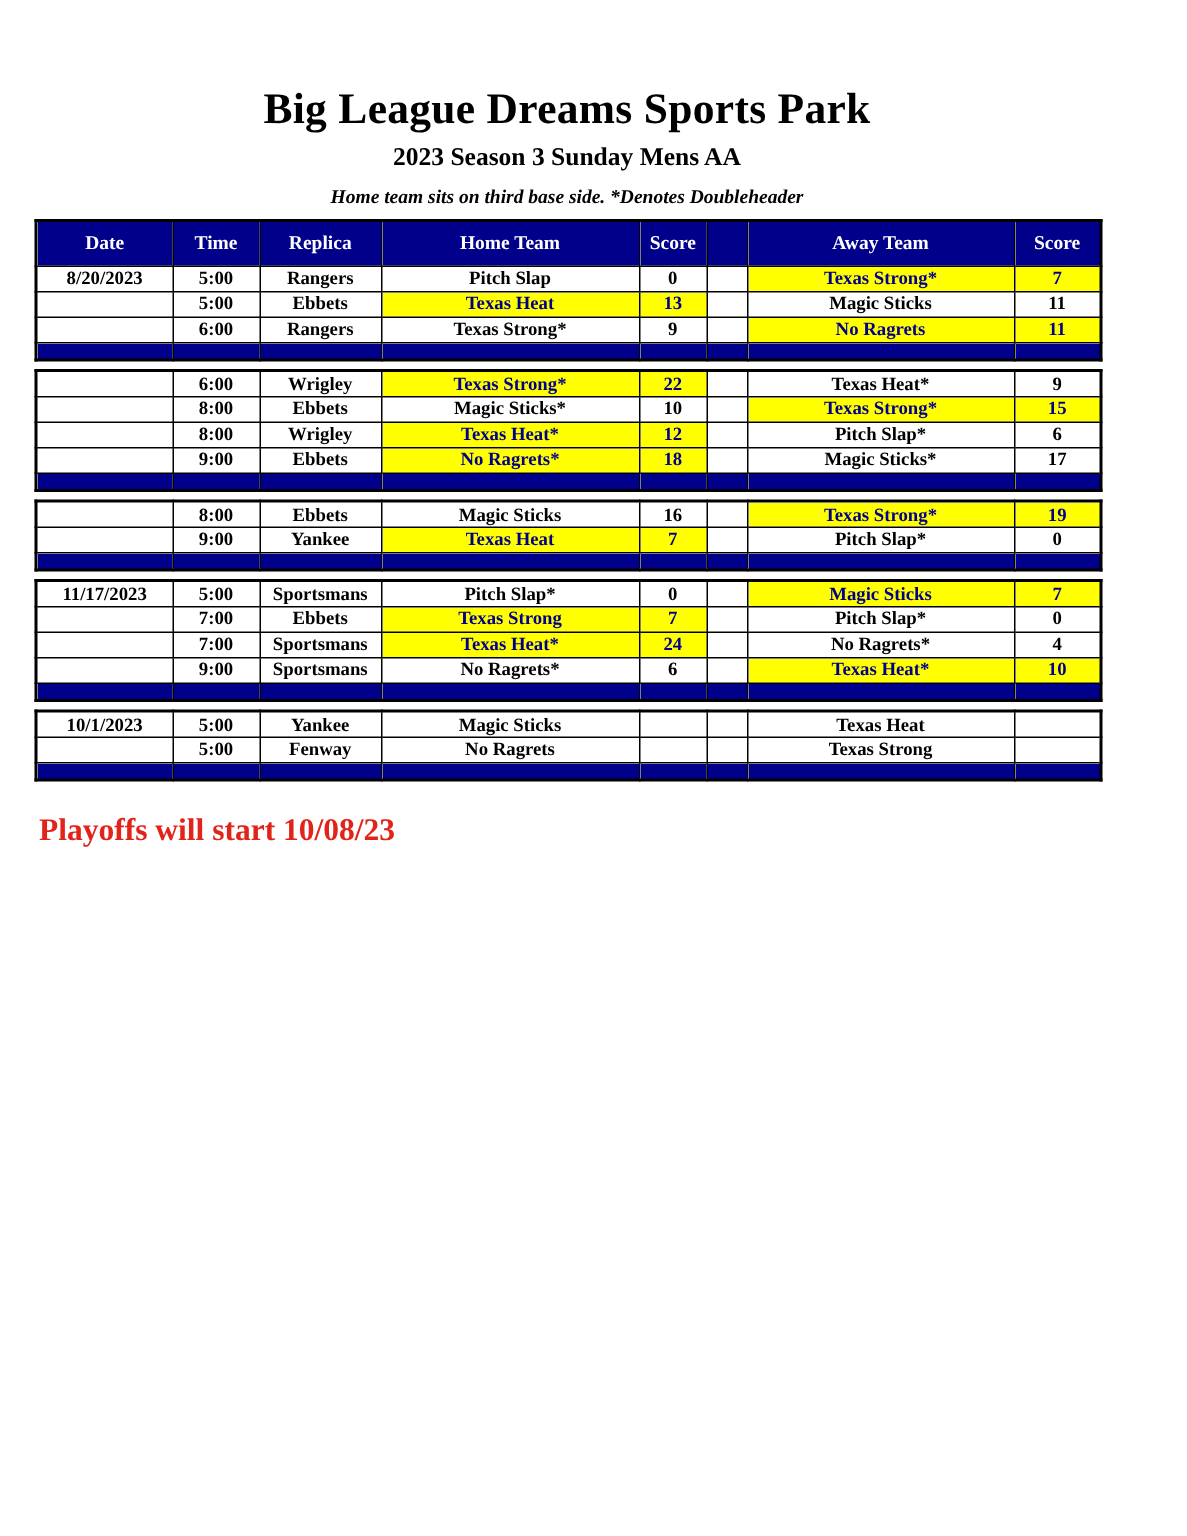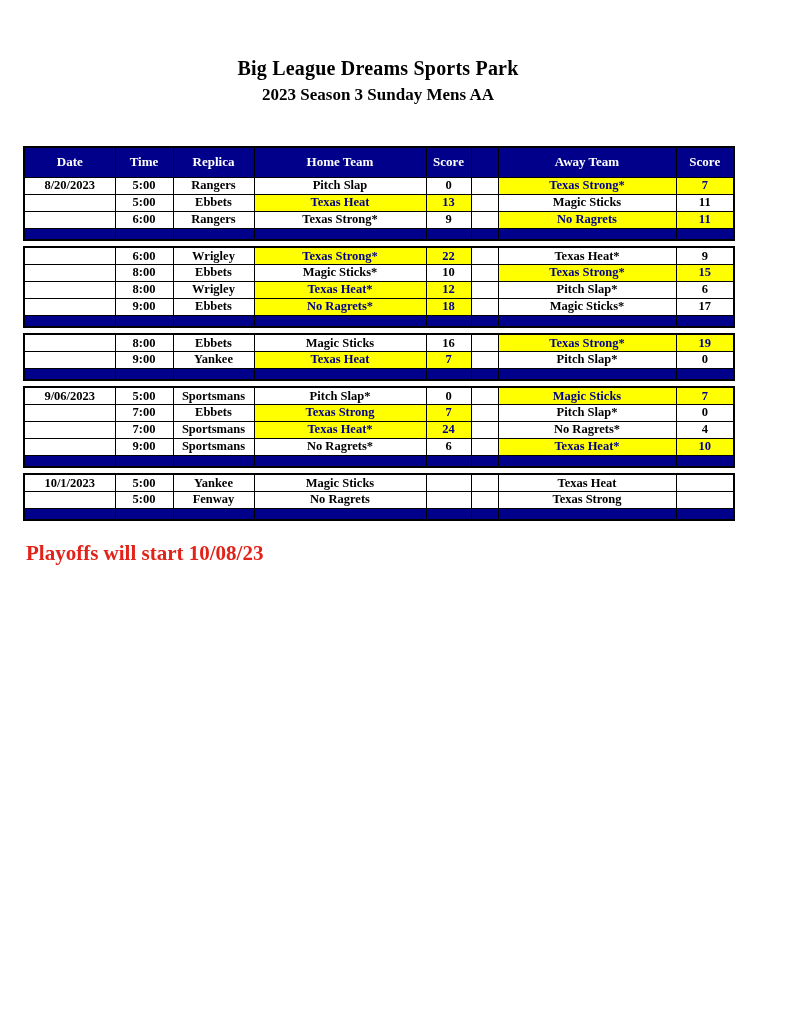--- a/index.html
+++ b/index.html
@@ -4,21 +4,21 @@
 <style>
   * { margin:0; padding:0; box-sizing:border-box; }
   html,body { background:#ffffff; }
   body {
     width:791px; height:1024px;
     font-family:"Liberation Serif","DejaVu Serif",serif;
   }
   .page { position:relative; width:791px; height:1024px; background:#fff; overflow:hidden; }
 
   .titles { position:absolute; top:57px; left:23px; width:710px; text-align:center; color:#000; }
-  .title    { font-size:20px; font-weight:bold; letter-spacing:0.2px; }
+  .title    { font-size:29px; font-weight:bold; letter-spacing:0.2px; }
   .subtitle { font-size:17px; font-weight:bold; margin-top:5px; }
   .note     { font-size:13px; font-weight:bold; font-style:italic; margin-top:8px; }
 
   #tables { position:absolute; top:146px; left:23px; width:710px; }
   table.grp { border-collapse:collapse; table-layout:fixed; width:710px; margin-bottom:5px; border:2px solid #000; }
   .grp th {
     background:var(--navy,#00008b); color:#fff;
     border:1.5px solid #000; height:30px;
     font-size:13px; font-weight:bold; text-align:center; vertical-align:middle;
     overflow:hidden; white-space:nowrap;
@@ -38,20 +38,21 @@
     font-size:21px; font-weight:bold; color:var(--red,#e2231a);
   }
 </style>
 </head>
 <body>
 
 <div class="page">
   <div class="titles">
     <div class="title">Big League Dreams Sports Park</div>
     <div class="subtitle">2023 Season 3 Sunday Mens AA</div>
+    <div class="note">Home team sits on third base side.  *Denotes Doubleheader</div>
   </div>
 
   <div id="tables">
       <table class="grp">
         <colgroup>
           <col style="width: 91px;">
           <col style="width: 58px;">
           <col style="width: 81px;">
           <col style="width: 172px;">
           <col style="width: 45px;">
@@ -228,21 +229,21 @@
           <col style="width: 58px;">
           <col style="width: 81px;">
           <col style="width: 172px;">
           <col style="width: 45px;">
           <col style="width: 27px;">
           <col style="width: 178px;">
           <col style="width: 58px;">
         </colgroup>
         <tbody>
           <tr>
-            <td>9/06/2023</td>
+            <td>11/17/2023</td>
             <td>5:00</td>
             <td>Sportsmans</td>
             <td>Pitch Slap*</td>
             <td>0</td>
             <td class="vs">vs</td>
             <td class="hl">Magic Sticks</td>
             <td class="hl">7</td>
           </tr>
           <tr>
             <td></td>

